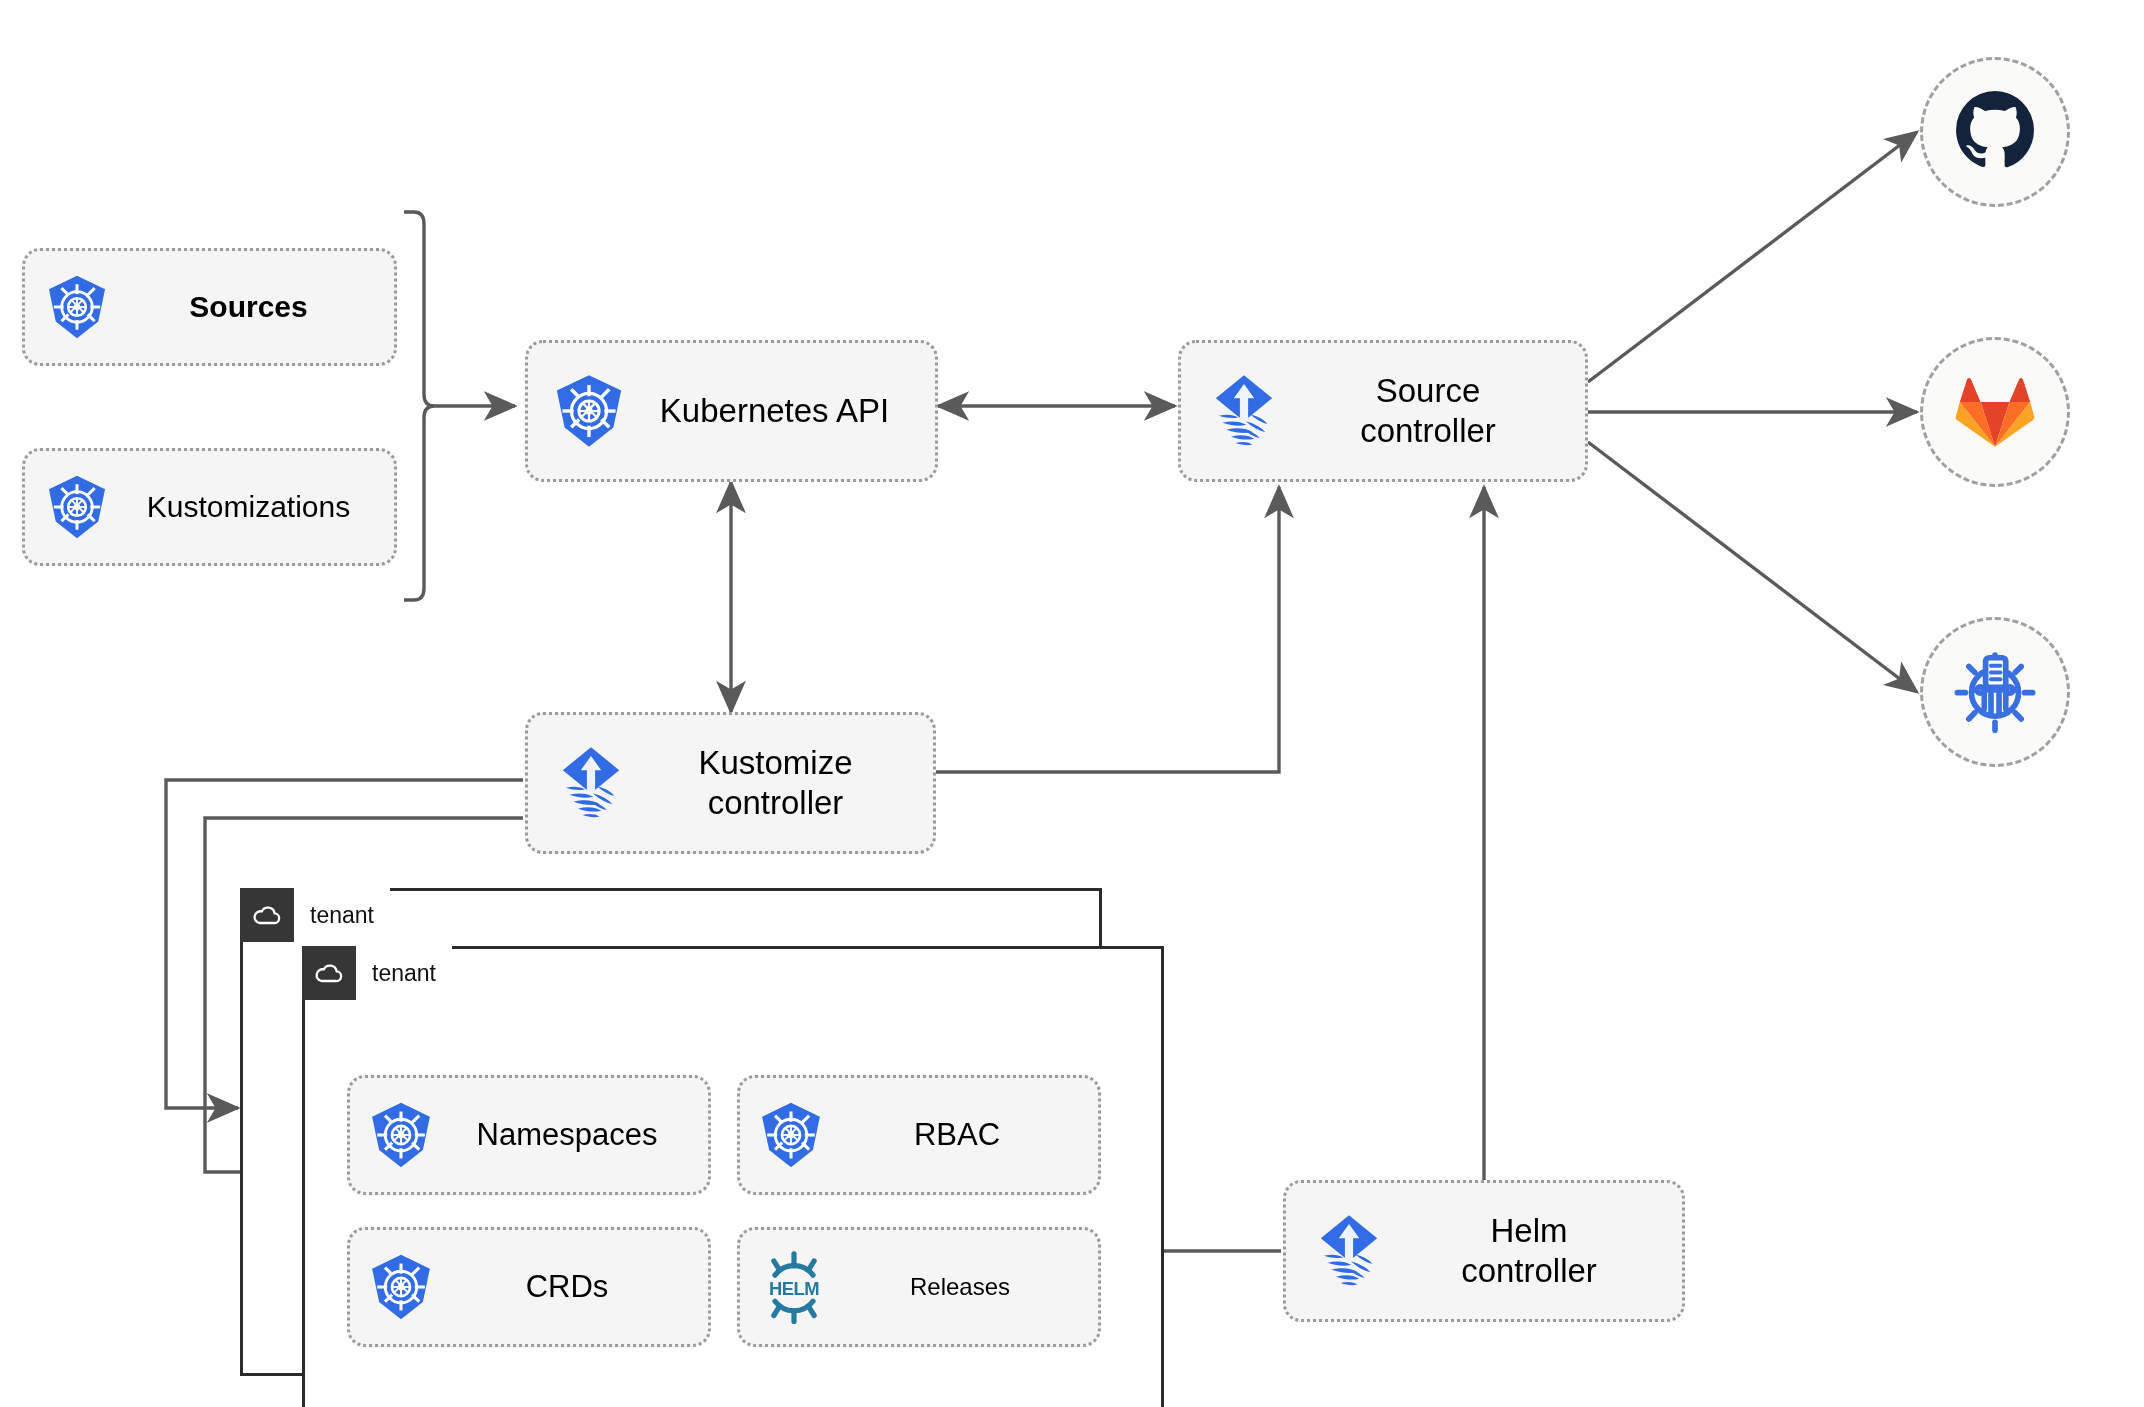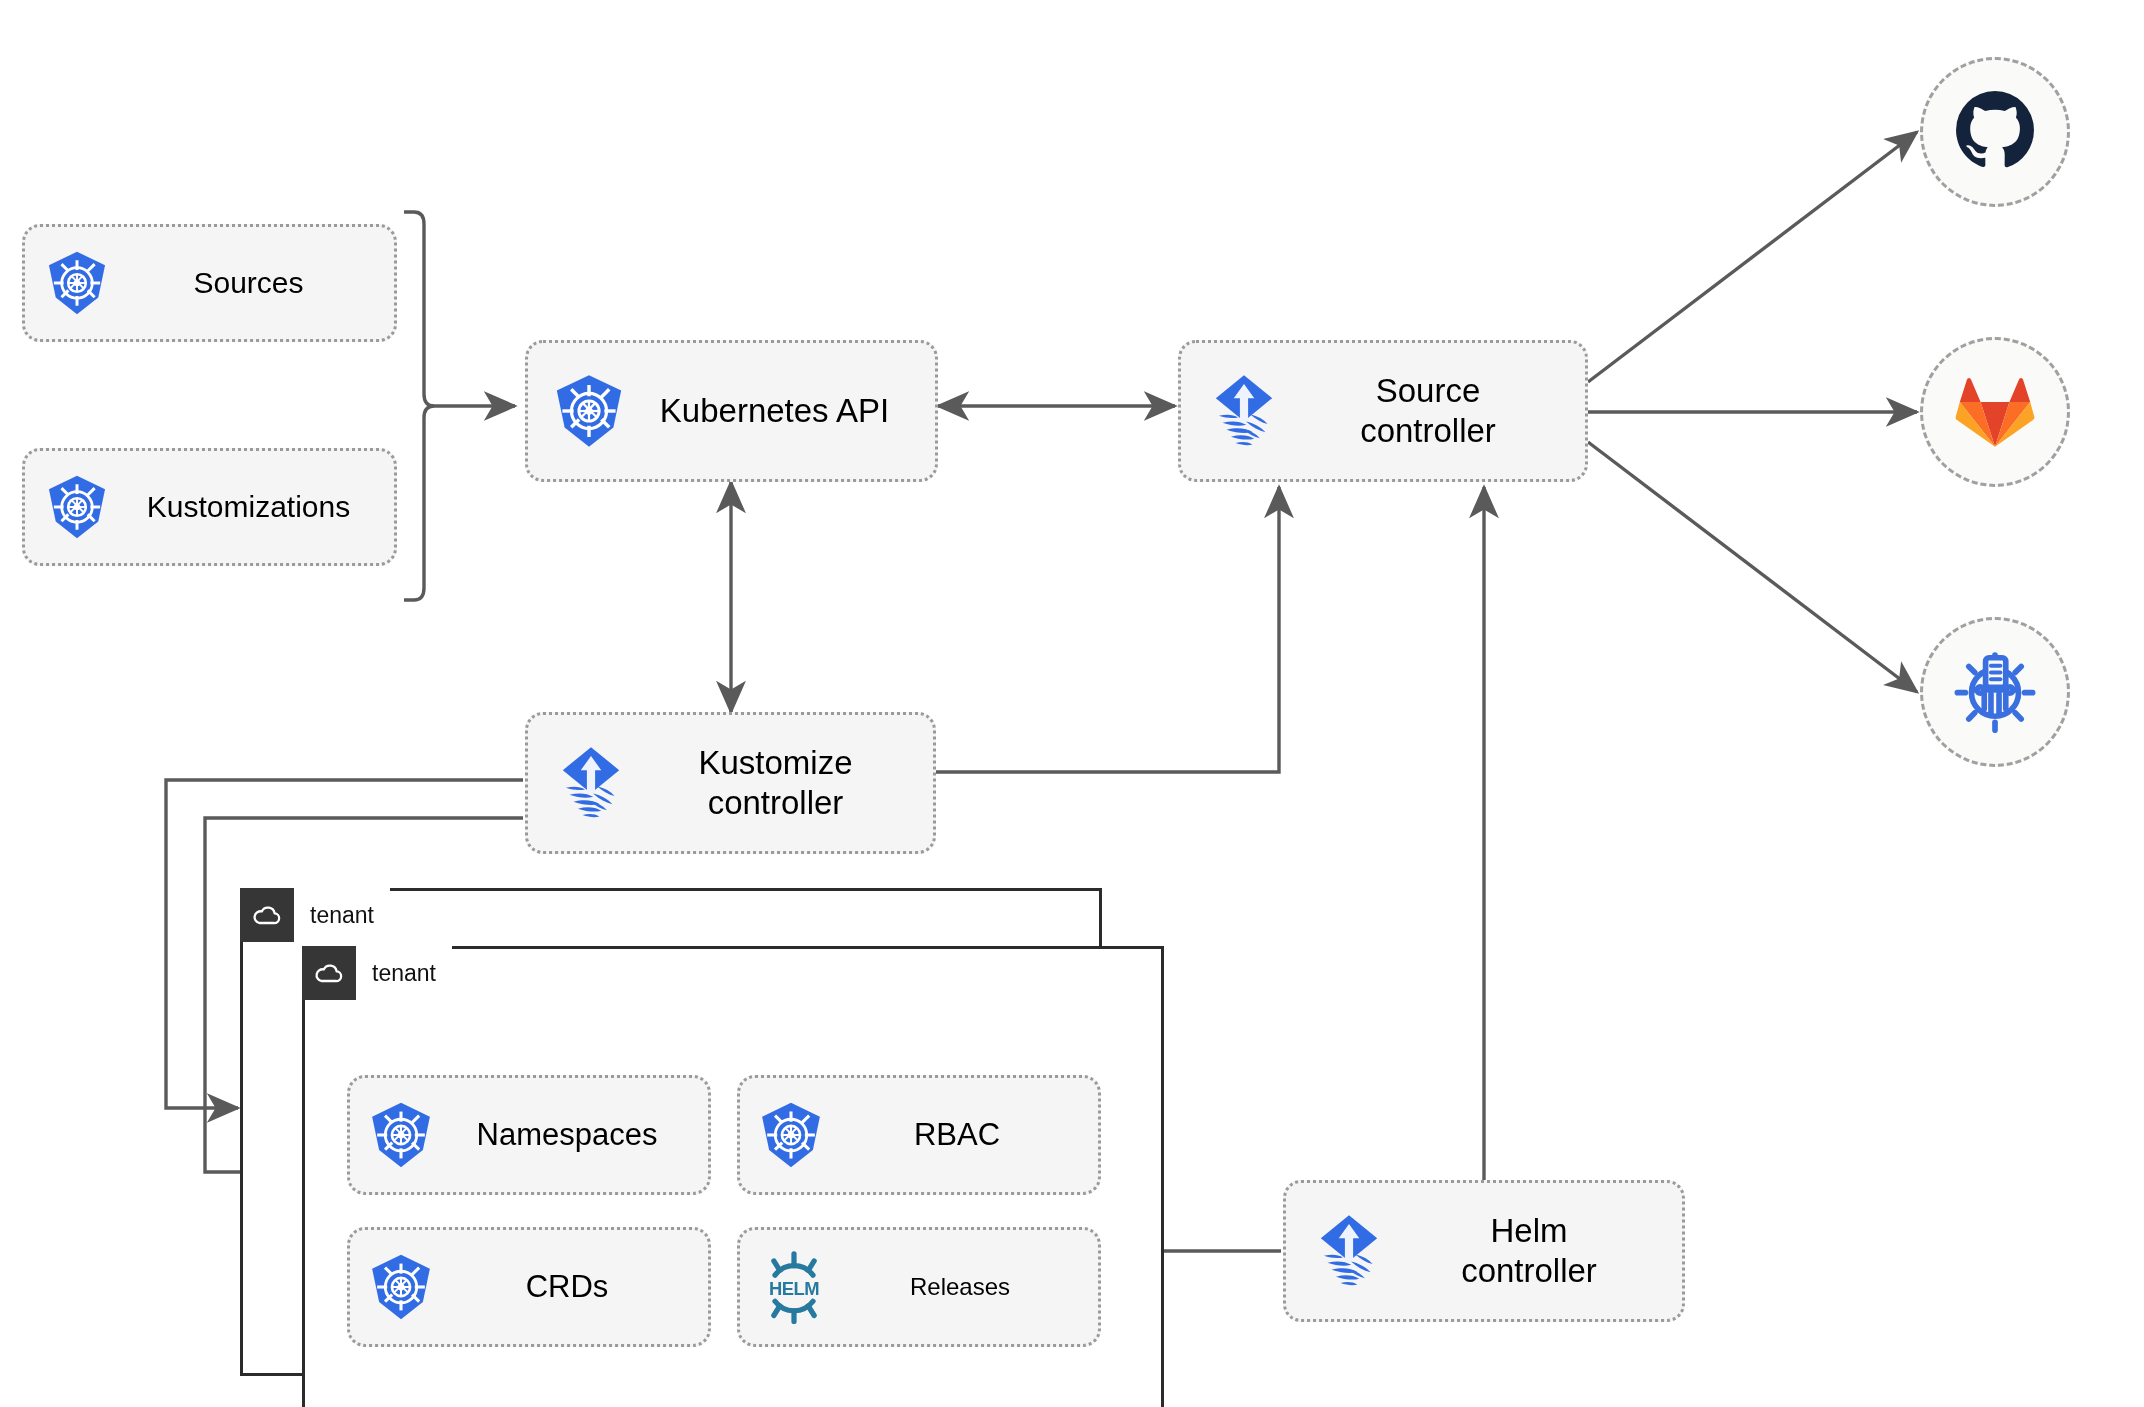--- a/index.html
+++ b/index.html
@@ -103,21 +103,21 @@
       <line x1="1588" y1="412" x2="1917" y2="412" marker-end="url(#ah)"></line>
       <line x1="1588" y1="442" x2="1917" y2="692" marker-end="url(#ah)"></line>
 
       <path d="M 523,780 L 166,780 L 166,1108 L 238,1108" marker-end="url(#ah)"></path>
 
       <path d="M 523,818 L 205,818 L 205,1172 L 300,1172" marker-end="url(#ah)"></path>
 
     </g>
   </svg>
 
-  <div class="node" style="left:22px;top:224px;width:375px;height:118px;padding:0 8px 0 18px;">
+  <div class="node" style="left:22px;top:248px;width:375px;height:118px;padding:0 8px 0 18px;font-weight:bold;">
     <span class="ico">
       <svg class="k8s-svg" width="68" height="68" viewBox="0 0 64 64">
         <path d="M32 2.6 58.4 15.2 52 45.6 32 61.4 12 45.6 5.6 15.2Z" fill="#326CE5"></path>
         <g fill="#fff">
           <circle cx="32" cy="32" r="3.1"></circle>
           <path d="M30.6 10.6h2.8v9.2h-2.8z"></path>
           <path d="M30.6 44.2h2.8v9.2h-2.8z"></path>
           <path d="M10.2 30.6h9.2v2.8h-9.2z"></path>
           <path d="M44.6 30.6h9.2v2.8h-9.2z"></path>
           <path d="M16.4 15.2l2-2 6.5 6.5-2 2z"></path>

